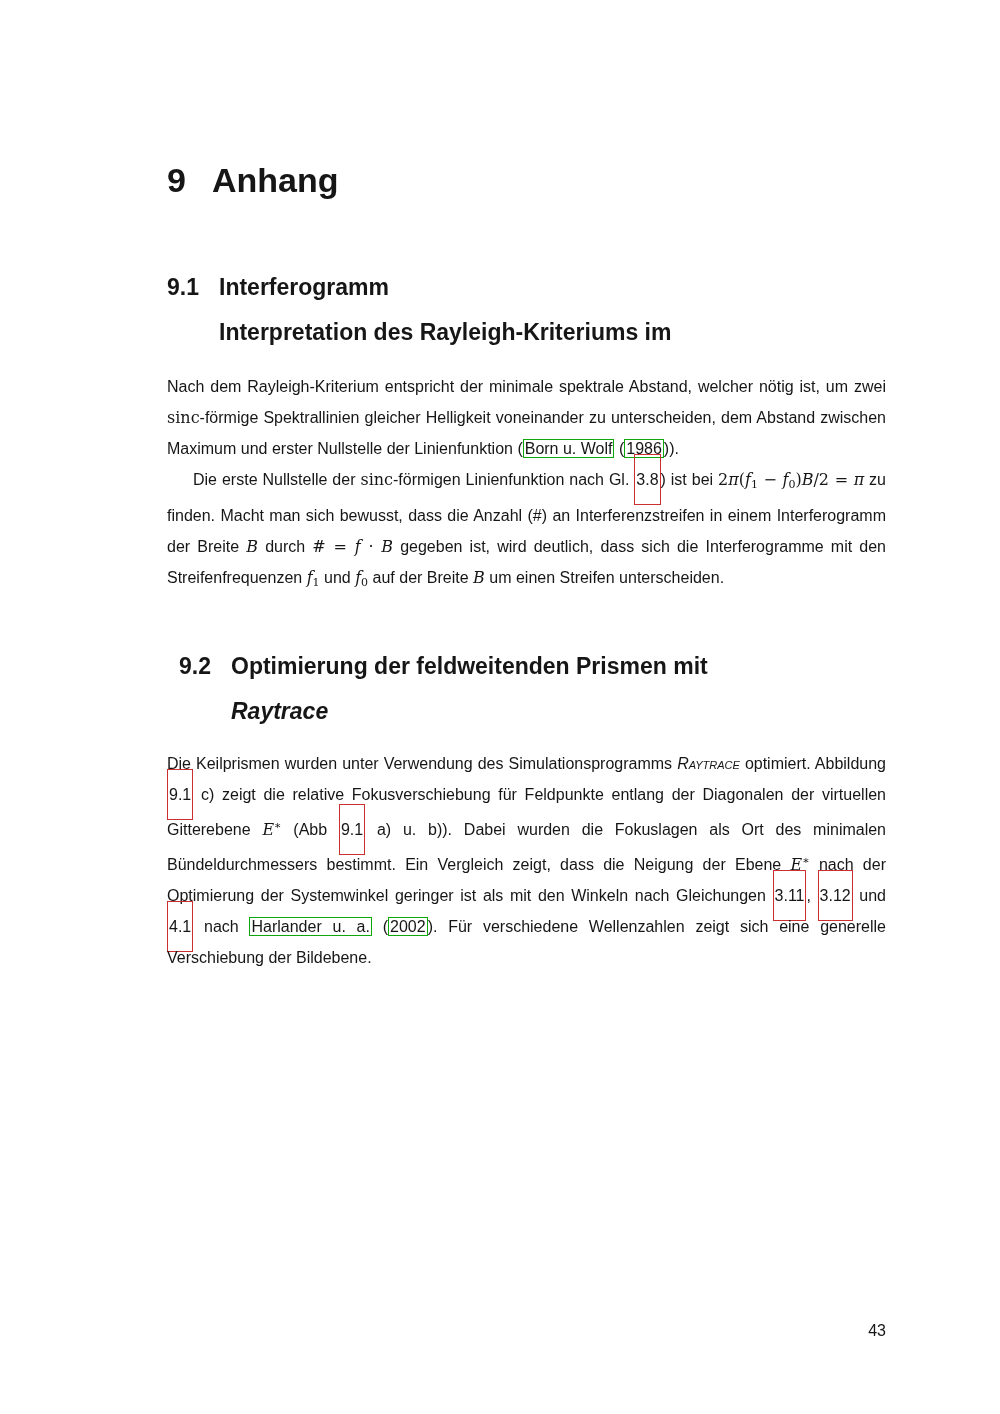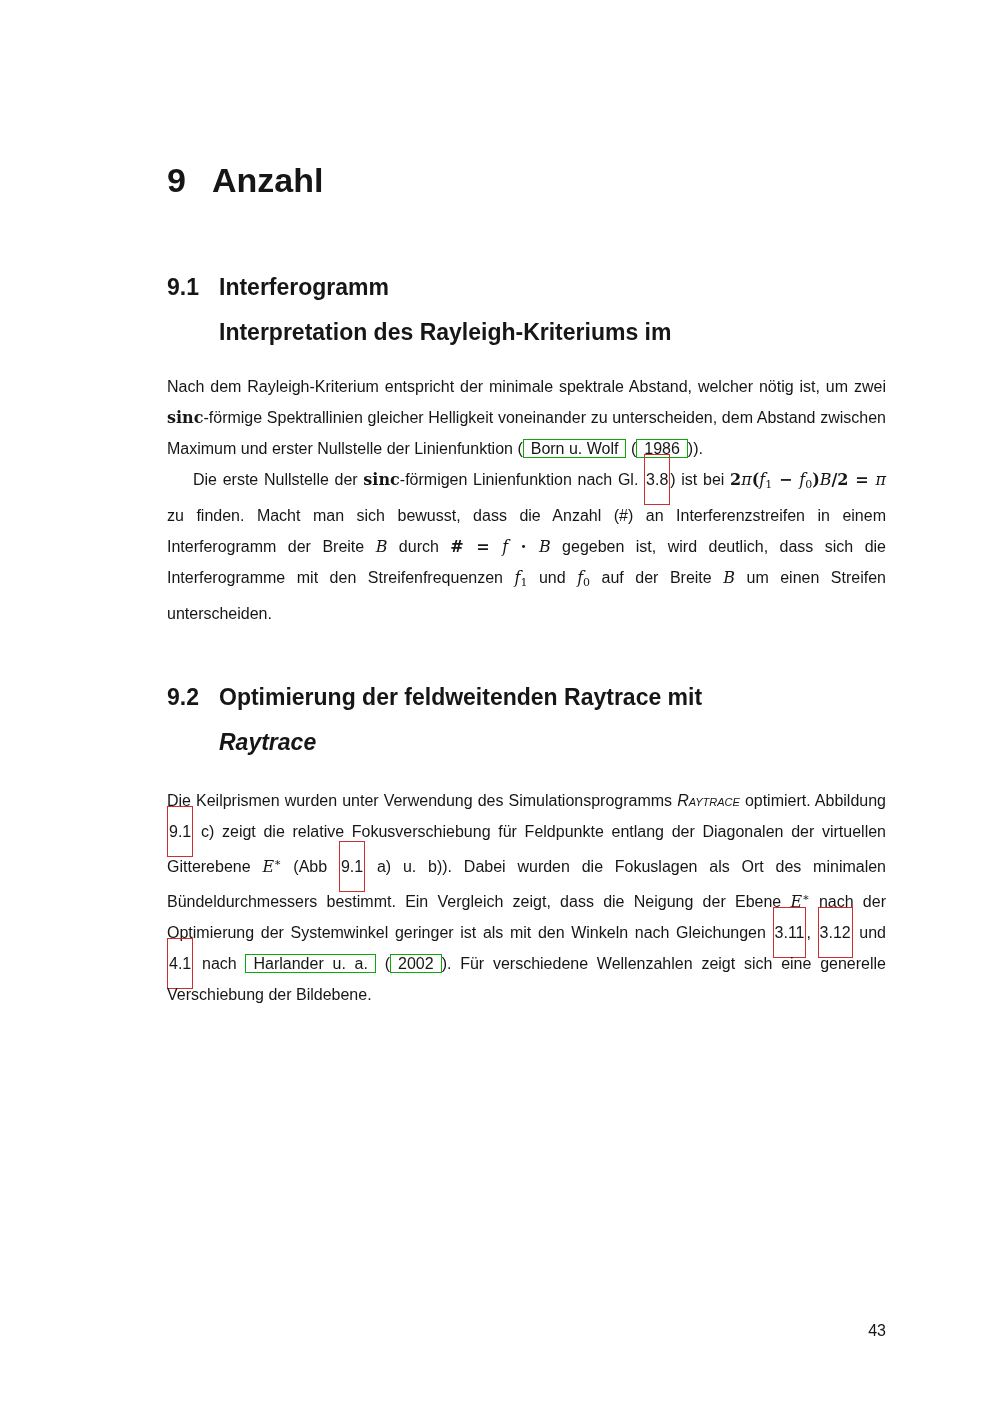--- a/index.html
+++ b/index.html
@@ -27,76 +27,76 @@
     display: flex;
   }
   .ch-num { margin-right: 26px; }
   .section {
     margin: 0;
     font-size: 23px;
     font-weight: bold;
     display: flex;
   }
   .section.first { margin-top: 64px; }
-  .section.second { margin-top: 46px; }
+  .section.second { margin-top: 46px; margin-left: 12px; }
   .sec-num { flex: none; width: 52px; line-height: 45px; }
   .sec-title { flex: 1; }
   .sec-line { display: block; line-height: 45px; }
   .sec-line.it { font-style: italic; }
   .par {
     margin: 0;
     font-size: 16px;
     line-height: 31px;
     text-align: justify;
     hyphens: auto;
   }
   .par.after-heading { margin-top: 16px; }
-  .par.after-heading-2 { margin-top: 20px; }
+  .par.after-heading-2 { margin-top: 14px; }
   .par.indent { text-indent: 26px; }
   .m   { font-family: "DejaVu Serif", "Liberation Serif", serif; font-style: italic; }
-  .mrm { font-family: "DejaVu Serif", "Liberation Serif", serif; font-style: normal; font-weight: bold; }
+  .mrm { font-family: "DejaVu Serif", "Liberation Serif", serif; font-style: normal; }
   .sub { font-family: "DejaVu Serif", "Liberation Serif", serif; font-size: 11px; vertical-align: -3px; }
   .sup { font-family: "DejaVu Serif", "Liberation Serif", serif; font-size: 11px; vertical-align: 6px; }
   .sc  { font-style: italic; font-variant: small-caps; }
   .ref  { border: 1px solid var(--ref-border, #cc2f2f); padding: 16px 1px; }
-  .cite { border: 1px solid var(--cite-border, #0ca80c); padding: 0 7px; }
+  .cite { border: 1px solid var(--cite-border, #0ca80c); padding: 0 1px; }
   .pageno {
     position: absolute;
     right: 114px;
     top: 1322px;
     font-size: 16px;
   }
 </style>
 </head>
 <body>
 
 <div class="page">
   <main class="content">
 
     <h1 class="chapter">
         <span class="ch-num">9</span>
-        <span class="ch-title">Anzahl</span>
+        <span class="ch-title">Anhang</span>
       </h1>
 
     <h2 class="section first">
         <span class="sec-num">9.1</span>
         <span class="sec-title">
           <span class="sec-line">Interferogramm</span>
           <span class="sec-line">Interpretation des Rayleigh-Kriteriums im</span>
         </span>
       </h2>
 
     <p class="par after-heading"><span>Nach dem Rayleigh-Kriterium entspricht der minimale spektrale Abstand, welcher nötig ist, um zwei </span><span class="mrm">sinc</span><span>-förmige Spektrallinien gleicher Helligkeit voneinander zu unterscheiden, dem Abstand zwischen Maximum und erster Nullstelle der Linienfunktion (</span><span class="cite">Born u. Wolf</span><span> (</span><span class="cite">1986</span><span>)).</span></p>
 
     <p class="par indent"><span>Die erste Nullstelle der </span><span class="mrm">sinc</span><span>-förmigen Linienfunktion nach Gl. </span><span class="ref">3.8</span><span>) ist bei </span><span class="mrm">2</span><span class="m">π</span><span class="mrm">(</span><span class="m">f</span><span class="sub">1</span><span class="mrm"> − </span><span class="m">f</span><span class="sub">0</span><span class="mrm">)</span><span class="m">B</span><span class="mrm">/2 = </span><span class="m">π</span><span> zu finden. Macht man sich bewusst, dass die Anzahl (#) an Interferenzstreifen in einem Interferogramm der Breite </span><span class="m">B</span><span> durch </span><span class="mrm"># = </span><span class="m">f</span><span class="mrm"> · </span><span class="m">B</span><span> gegeben ist, wird deutlich, dass sich die Interferogramme mit den Streifenfrequenzen </span><span class="m">f</span><span class="sub">1</span><span> und </span><span class="m">f</span><span class="sub">0</span><span> auf der Breite </span><span class="m">B</span><span> um einen Streifen unterscheiden.</span></p>
 
     <h2 class="section second">
         <span class="sec-num">9.2</span>
         <span class="sec-title">
-          <span class="sec-line">Optimierung der feldweitenden Raytrace mit</span>
+          <span class="sec-line">Optimierung der feldweitenden Prismen mit</span>
           <span class="sec-line it">Raytrace</span>
         </span>
       </h2>
 
     <p class="par after-heading-2"><span>Die Keilprismen wurden unter Verwendung des Simulationsprogramms </span><span class="sc">Raytrace</span><span> optimiert. Abbildung </span><span class="ref">9.1</span><span> c) zeigt die relative Fokusverschiebung für Feldpunkte entlang der Diagonalen der virtuellen Gitterebene </span><span class="m">E</span><span class="sup">∗</span><span> (Abb </span><span class="ref">9.1</span><span> a) u. b)). Dabei wurden die Fokuslagen als Ort des minimalen Bündeldurchmessers bestimmt. Ein Vergleich zeigt, dass die Neigung der Ebene </span><span class="m">E</span><span class="sup">∗</span><span> nach der Optimierung der Systemwinkel geringer ist als mit den Winkeln nach Gleichungen </span><span class="ref">3.11</span><span>, </span><span class="ref">3.12</span><span> und </span><span class="ref">4.1</span><span> nach </span><span class="cite">Harlander u. a.</span><span> (</span><span class="cite">2002</span><span>). Für verschiedene Wellenzahlen zeigt sich eine generelle Verschiebung der Bildebene.</span></p>
 
   </main>
   <div class="pageno">43</div>
 </div>
 

